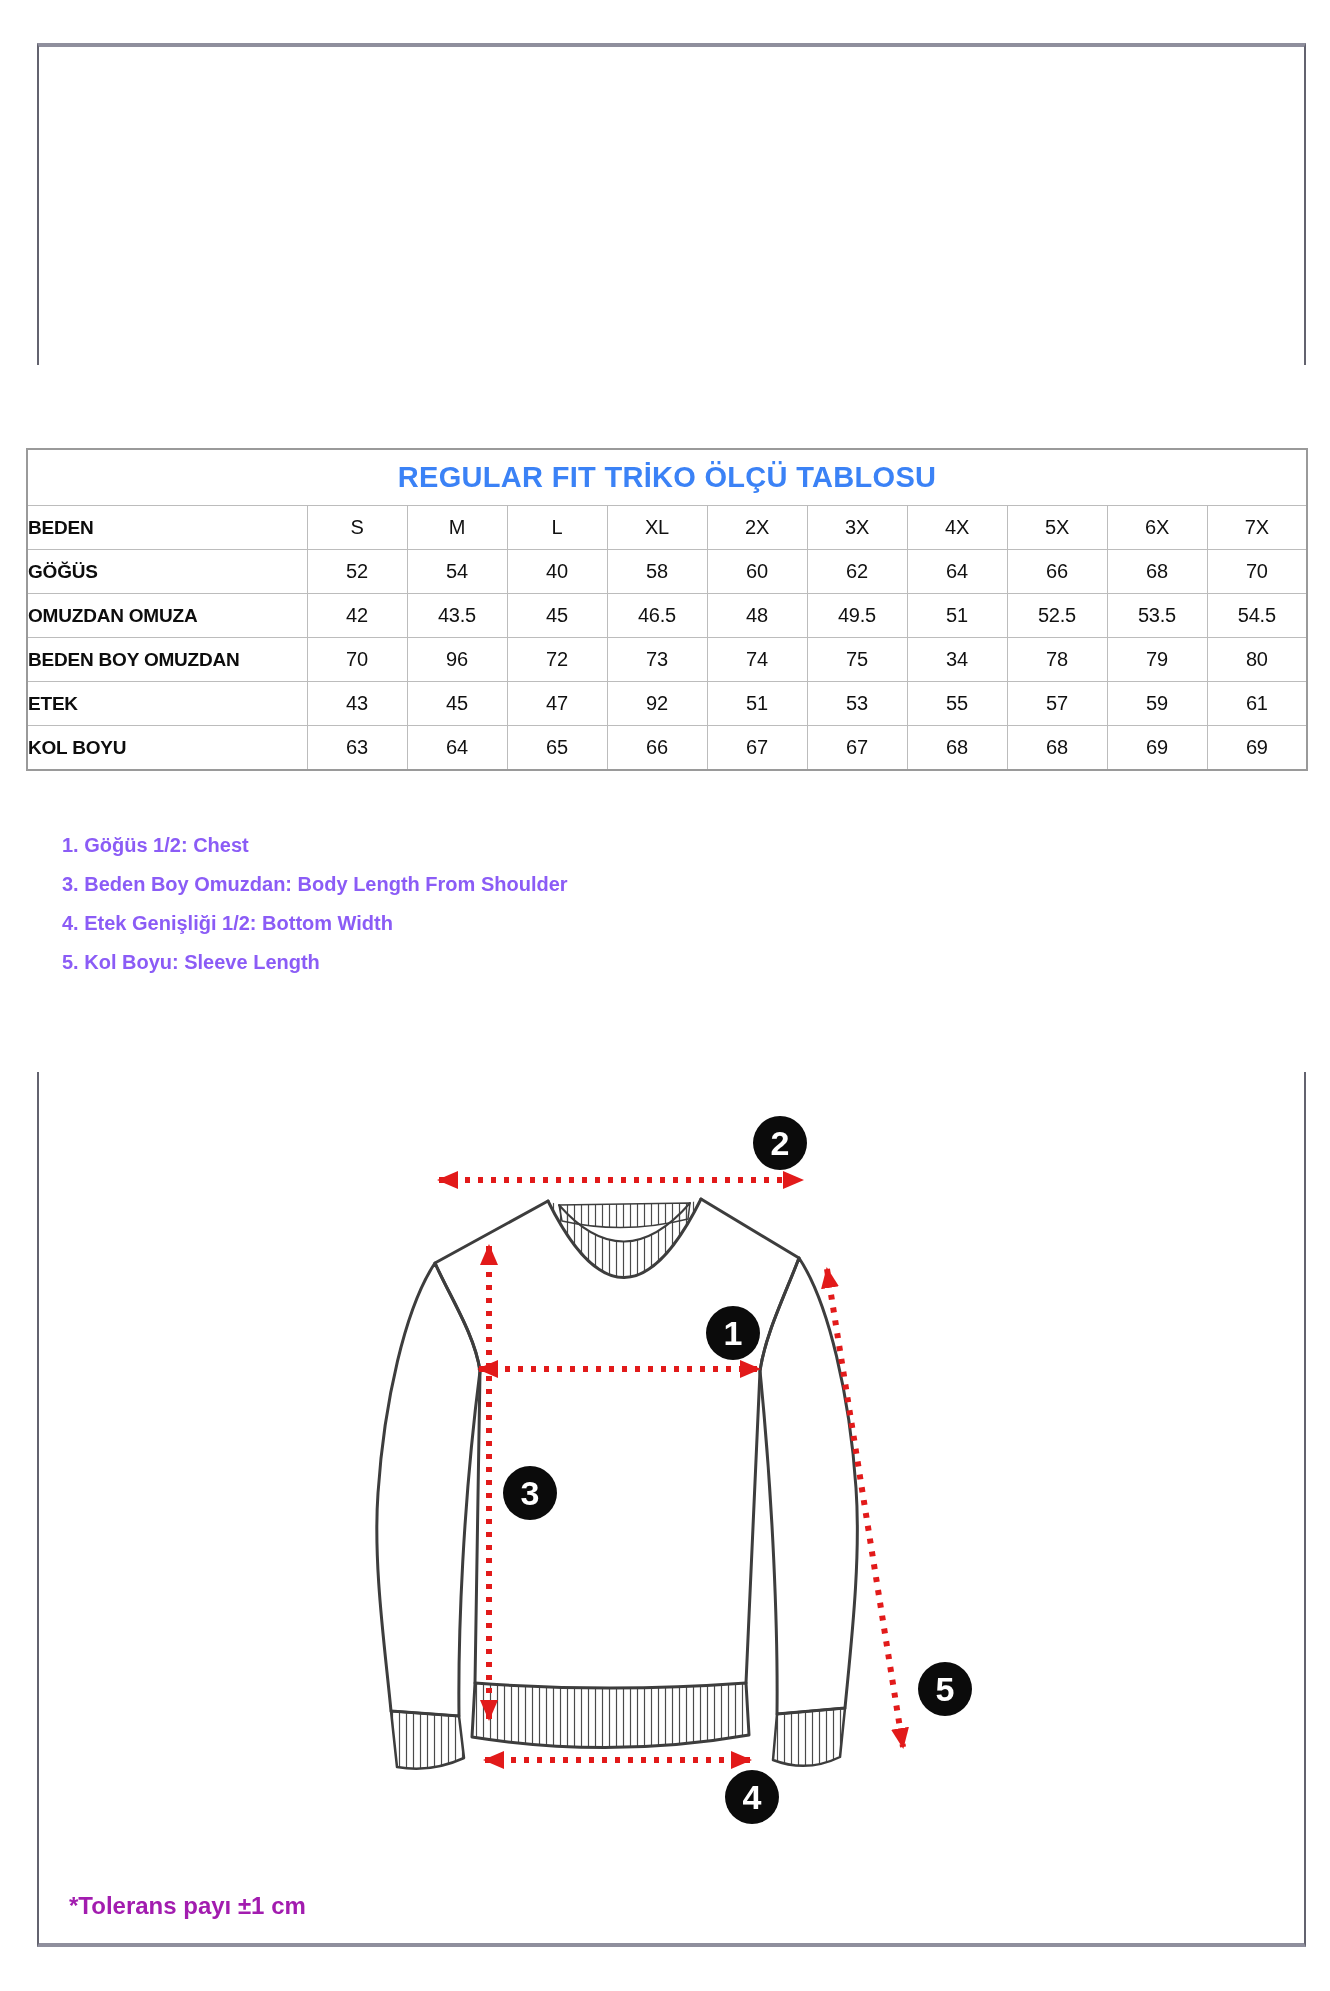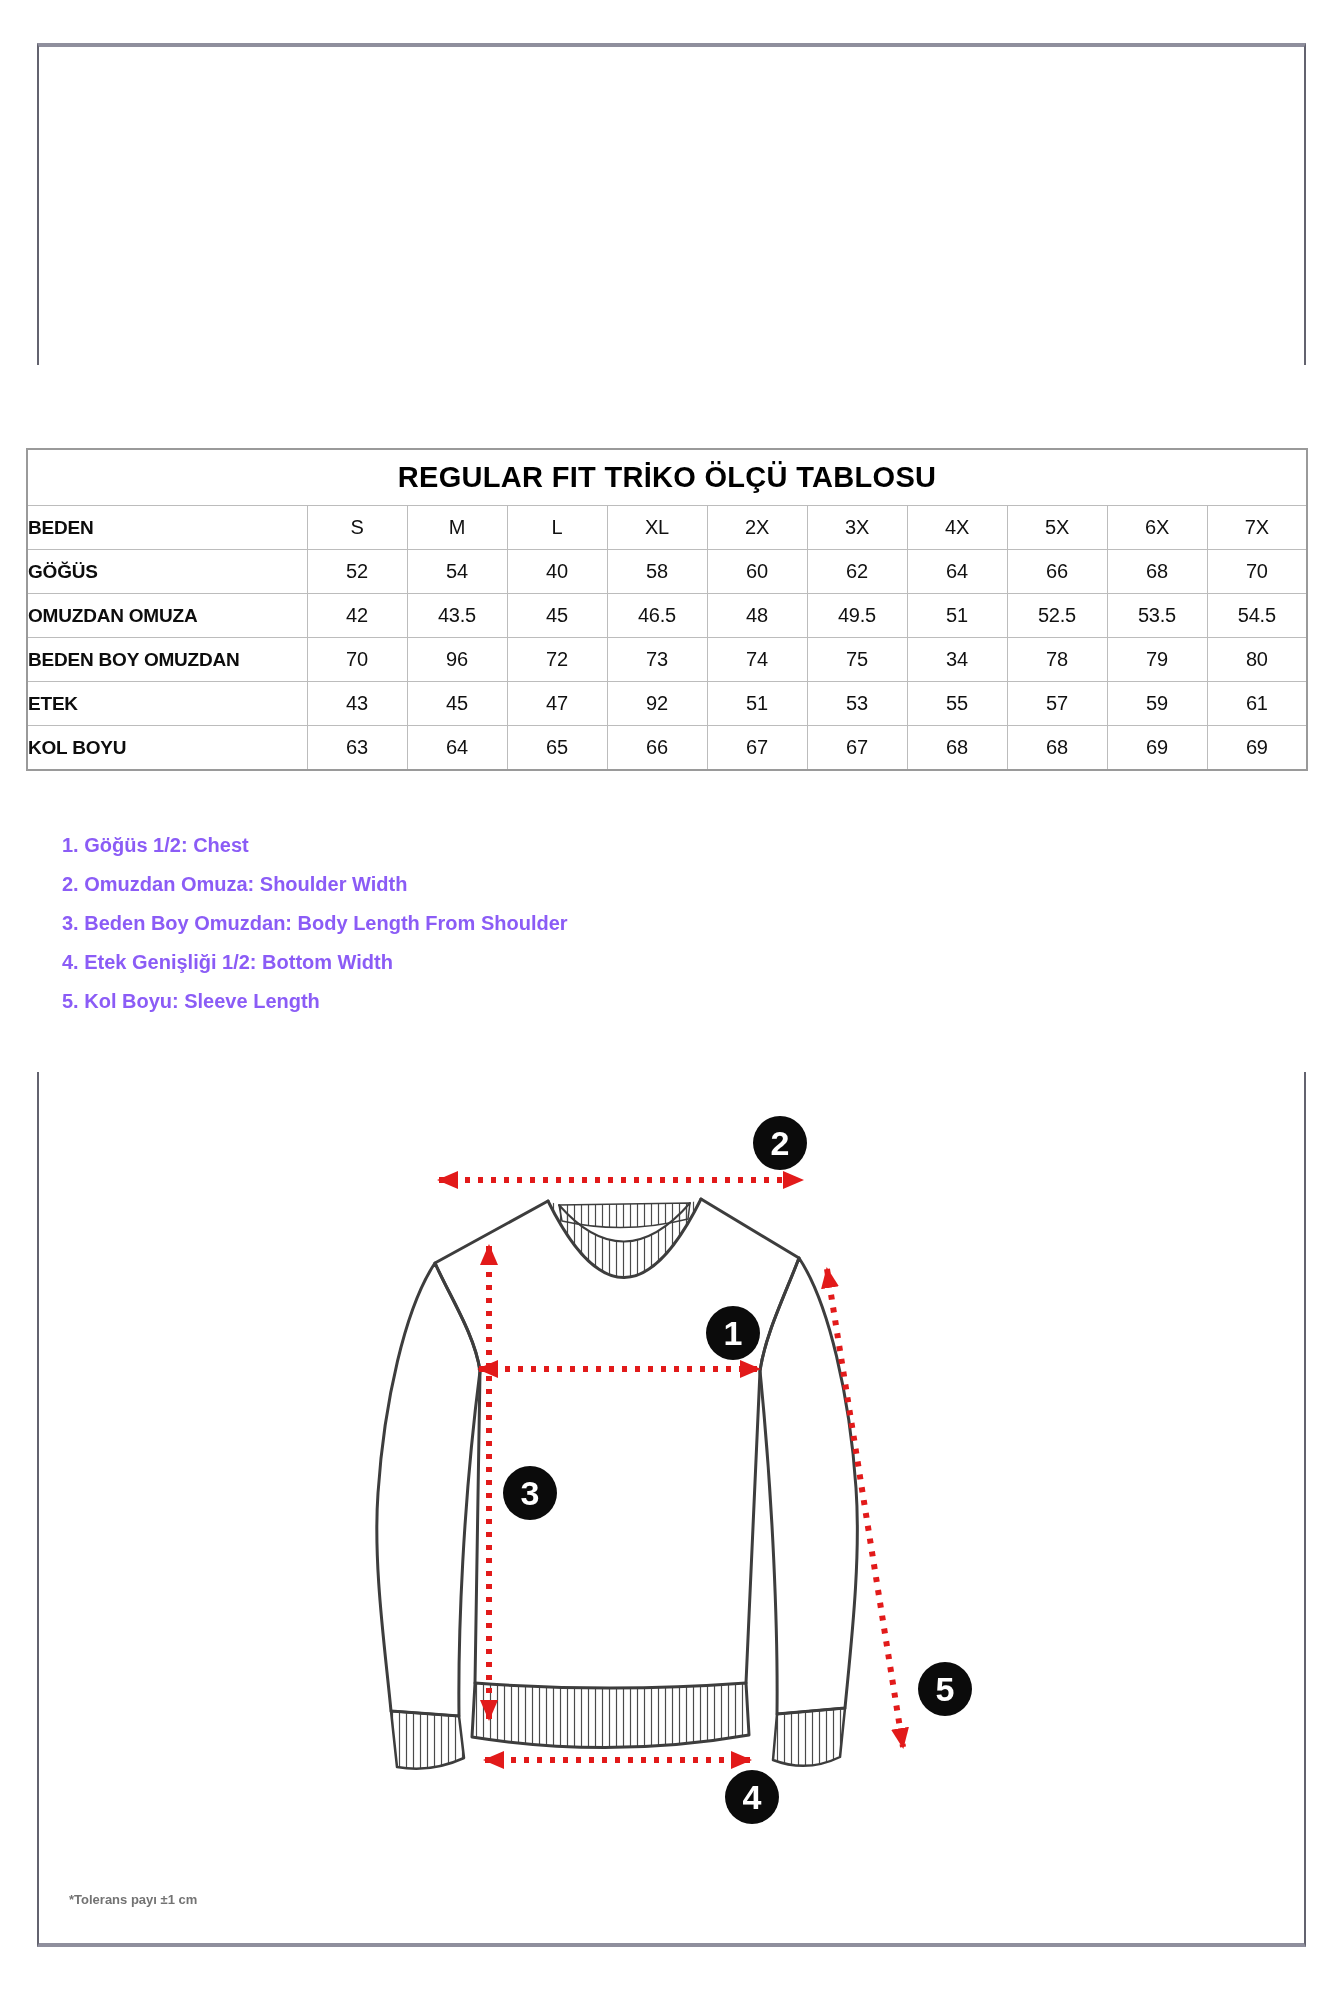--- a/index.html
+++ b/index.html
@@ -7,32 +7,32 @@
 
   
   .top-box{position:absolute;left:37px;top:43px;width:1269px;height:322px;box-sizing:border-box;
     border-top:4px solid #8f8f9d;border-left:2px solid #63636f;border-right:2px solid #63636f;background:#ffffff;}
 
   
   .size-table{position:absolute;left:26px;top:448px;width:1280px;border-collapse:collapse;table-layout:fixed;
     border:2px solid #9a9a9a;background:#ffffff;}
   .size-table td{border:1px solid #bcbcbc;text-align:center;vertical-align:middle;
     font-size:20px;color:#111111;height:43px;padding:0;letter-spacing:-0.2px;}
-  .size-table td.title-cell{height:55px;font-size:29px;font-weight:700;color:#000000;letter-spacing:0.3px;}
+  .size-table td.title-cell{height:55px;font-size:29px;font-weight:700;color:#3b82f6;letter-spacing:0.3px;}
   .size-table td.row-label{text-align:left;font-weight:700;font-size:19px;color:#0d0d0d;}
 
   
   .legend{position:absolute;left:62px;top:826px;color:#8b5cf6;font-size:20px;font-weight:600;}
   .legend .legend-item{display:block;height:39px;line-height:39px;}
 
   
   .diagram-box{position:absolute;left:37px;top:1072px;width:1269px;height:875px;box-sizing:border-box;
     border-left:2px solid #63636f;border-right:2px solid #63636f;border-bottom:4px solid #8f8f9d;background:#ffffff;}
   .diagram-box svg{position:absolute;left:0;top:0;width:100%;height:100%;}
-  .footnote{position:absolute;left:30px;top:820px;color:#737373;font-size:13px;font-weight:600;}
+  .footnote{position:absolute;left:30px;top:820px;color:#a21caf;font-size:24px;font-weight:600;}
 
   .marker-num{font-family:"Liberation Sans",sans-serif;font-weight:700;font-size:34px;fill:#ffffff;}
 </style>
 </head>
 <body>
 
 <div class="page">
 
   <div class="top-box"></div>
 
@@ -130,21 +130,20 @@
         <td>68</td>
         <td>68</td>
         <td>69</td>
         <td>69</td>
       </tr>
     </tbody>
   </table>
 
   <div class="legend">
     <span class="legend-item">1. Göğüs 1/2: Chest</span>
-    <span class="legend-item">2. Omuzdan Omuza: Shoulder Width</span>
     <span class="legend-item">3. Beden Boy Omuzdan: Body Length From Shoulder</span>
     <span class="legend-item">4. Etek Genişliği 1/2: Bottom Width</span>
     <span class="legend-item">5. Kol Boyu: Sleeve Length</span>
   </div>
 
   <div class="diagram-box">
     <svg viewBox="0 0 1265 869">
       <defs>
         <pattern id="rib" width="7" height="10" patternUnits="userSpaceOnUse">
           <path d="M3.5,0 V10" stroke="#4a4a4a" stroke-width="1.2"></path>

